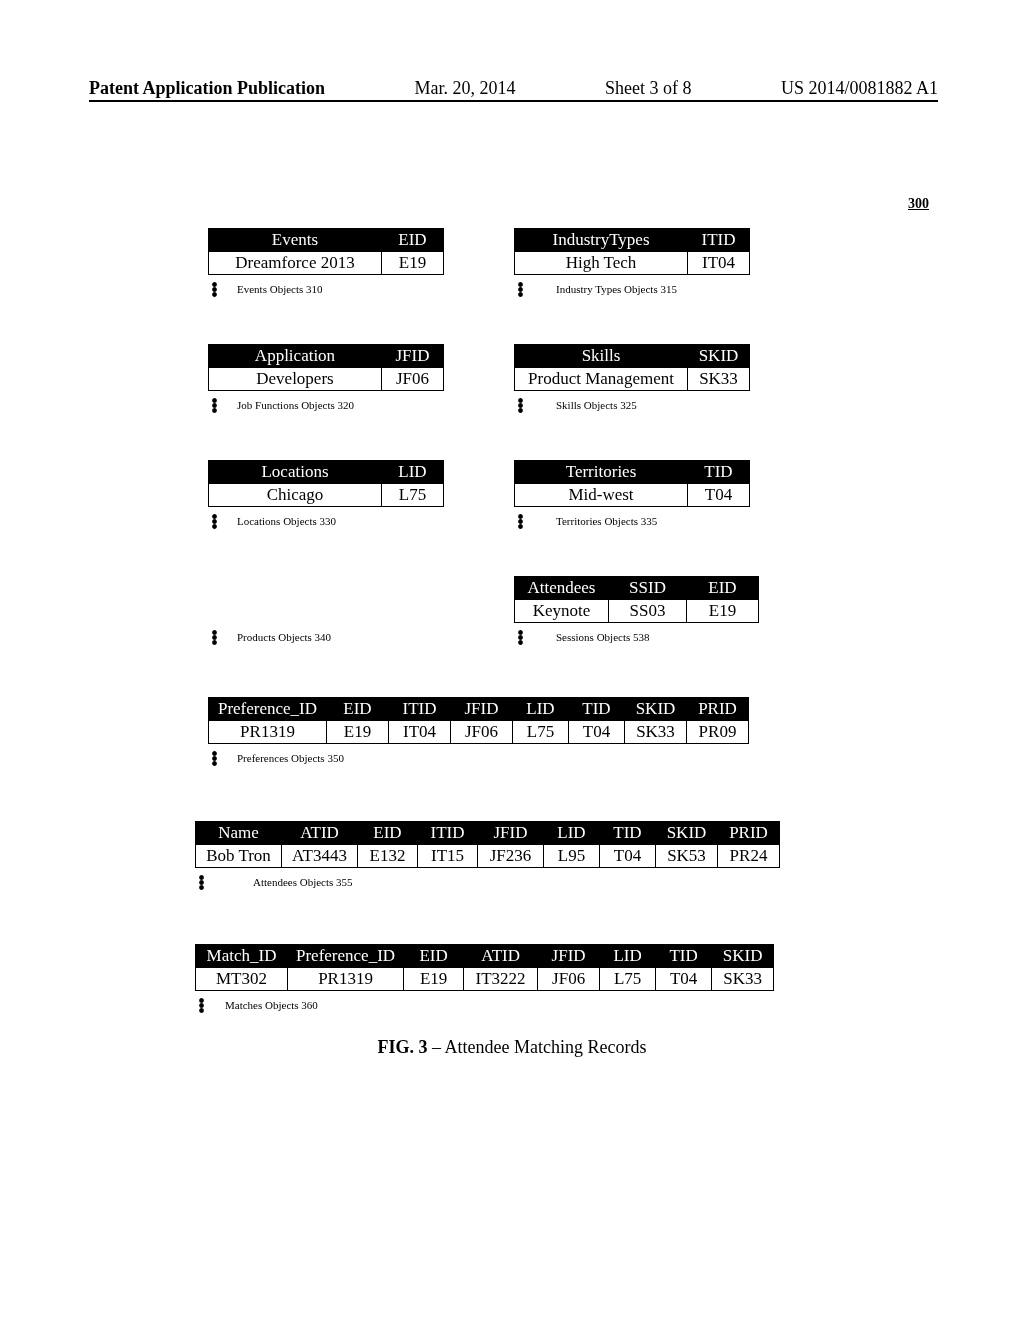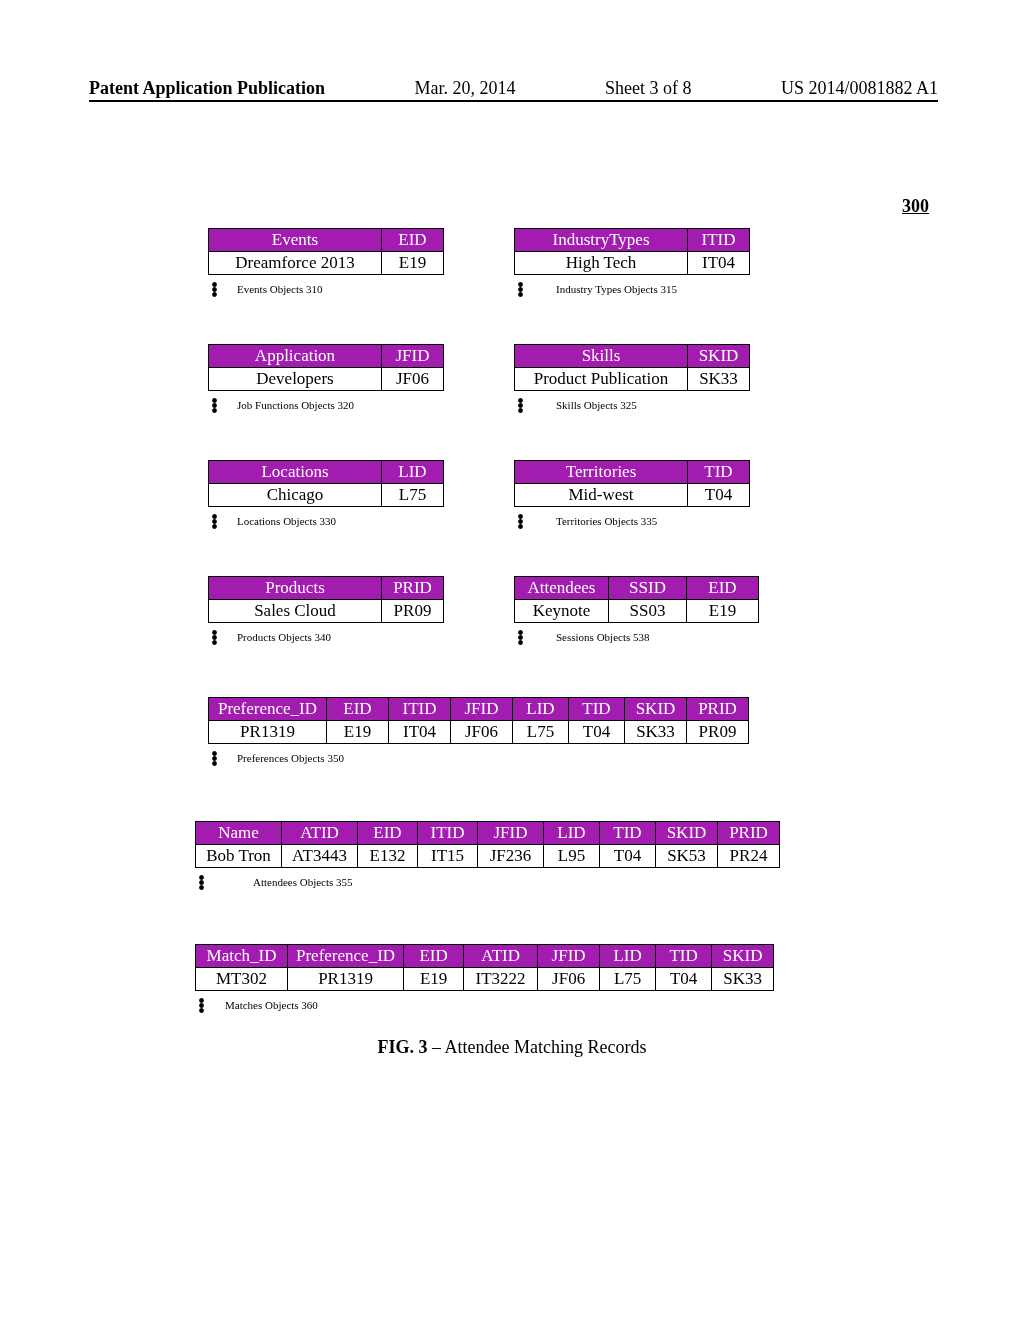--- a/index.html
+++ b/index.html
@@ -23,41 +23,41 @@
   }
   .hdrbar .pub { font-weight: bold; }
   .rule {
     position: absolute;
     top: 100px; left: 89px; right: 86px;
     border-top: 2px solid #000;
   }
   .fignum {
     position: absolute;
     top: 196px; right: 95px;
-    font-size: 18px;
+    font-size: 14px;
     font-weight: bold;
     text-decoration: underline;
   }
   .obj {
     position: absolute;
   }
   table.mini {
     border-collapse: collapse;
     font-size: 17px;
   }
   table.mini th, table.mini td {
     border: 1px solid #000;
     padding: 1px 8px;
     text-align: center;
     font-weight: normal;
     height: 22px;
     box-sizing: border-box;
   }
   table.mini thead th {
-    background: #a21caf;
+    background: #000000;
     color: #fff;
   }
   .vdots {
     position: absolute;
     font-size: 20px;
     line-height: 5px;
     letter-spacing: 0;
   }
   .vdots span { display: block; }
   .caption {
@@ -176,21 +176,21 @@
           <col style="width:62px">
         </colgroup>
       <thead>
           <tr>
         <th>Skills</th>
         <th>SKID</th>
       </tr>
         </thead>
       <tbody>
           <tr>
-        <td>Product Publication</td>
+        <td>Product Management</td>
         <td>SK33</td>
       </tr>
         </tbody>
     </table>
   </div>
   <div class="vdots" style="top:399px; left:517px;">
       <span>•</span>
       <span>•</span>
       <span>•</span>
     </div>
@@ -243,40 +243,20 @@
         </tbody>
     </table>
   </div>
   <div class="vdots" style="top:515px; left:517px;">
       <span>•</span>
       <span>•</span>
       <span>•</span>
     </div>
   <div class="caption" style="top:515px; left:556px;">Territories Objects 335</div>
 
-  <div class="obj" style="top:576px; left:208px;">
-    <table class="mini">
-      <colgroup>
-          <col style="width:173px">
-          <col style="width:62px">
-        </colgroup>
-      <thead>
-          <tr>
-        <th>Products</th>
-        <th>PRID</th>
-      </tr>
-        </thead>
-      <tbody>
-          <tr>
-        <td>Sales Cloud</td>
-        <td>PR09</td>
-      </tr>
-        </tbody>
-    </table>
-  </div>
   <div class="vdots" style="top:631px; left:211px;">
       <span>•</span>
       <span>•</span>
       <span>•</span>
     </div>
   <div class="caption" style="top:631px; left:237px;">Products Objects 340</div>
 
   <div class="obj" style="top:576px; left:514px;">
     <table class="mini">
       <colgroup>

